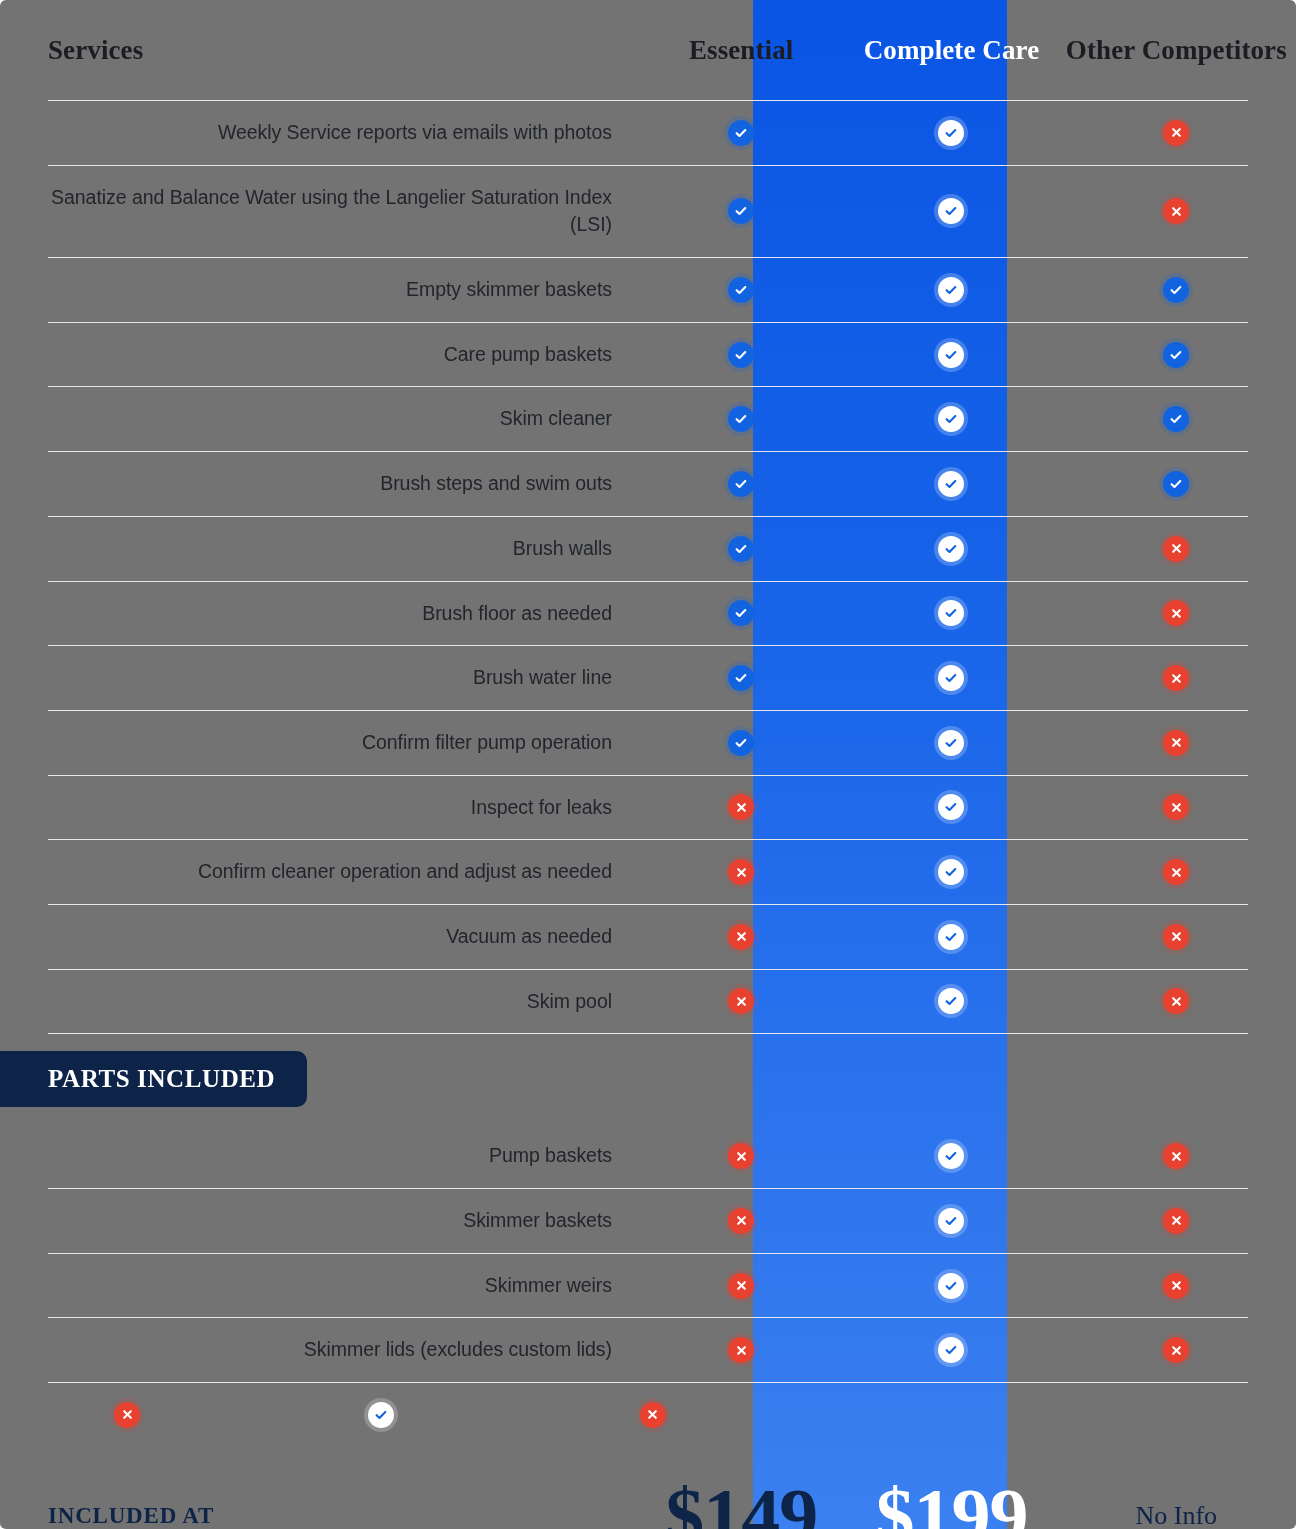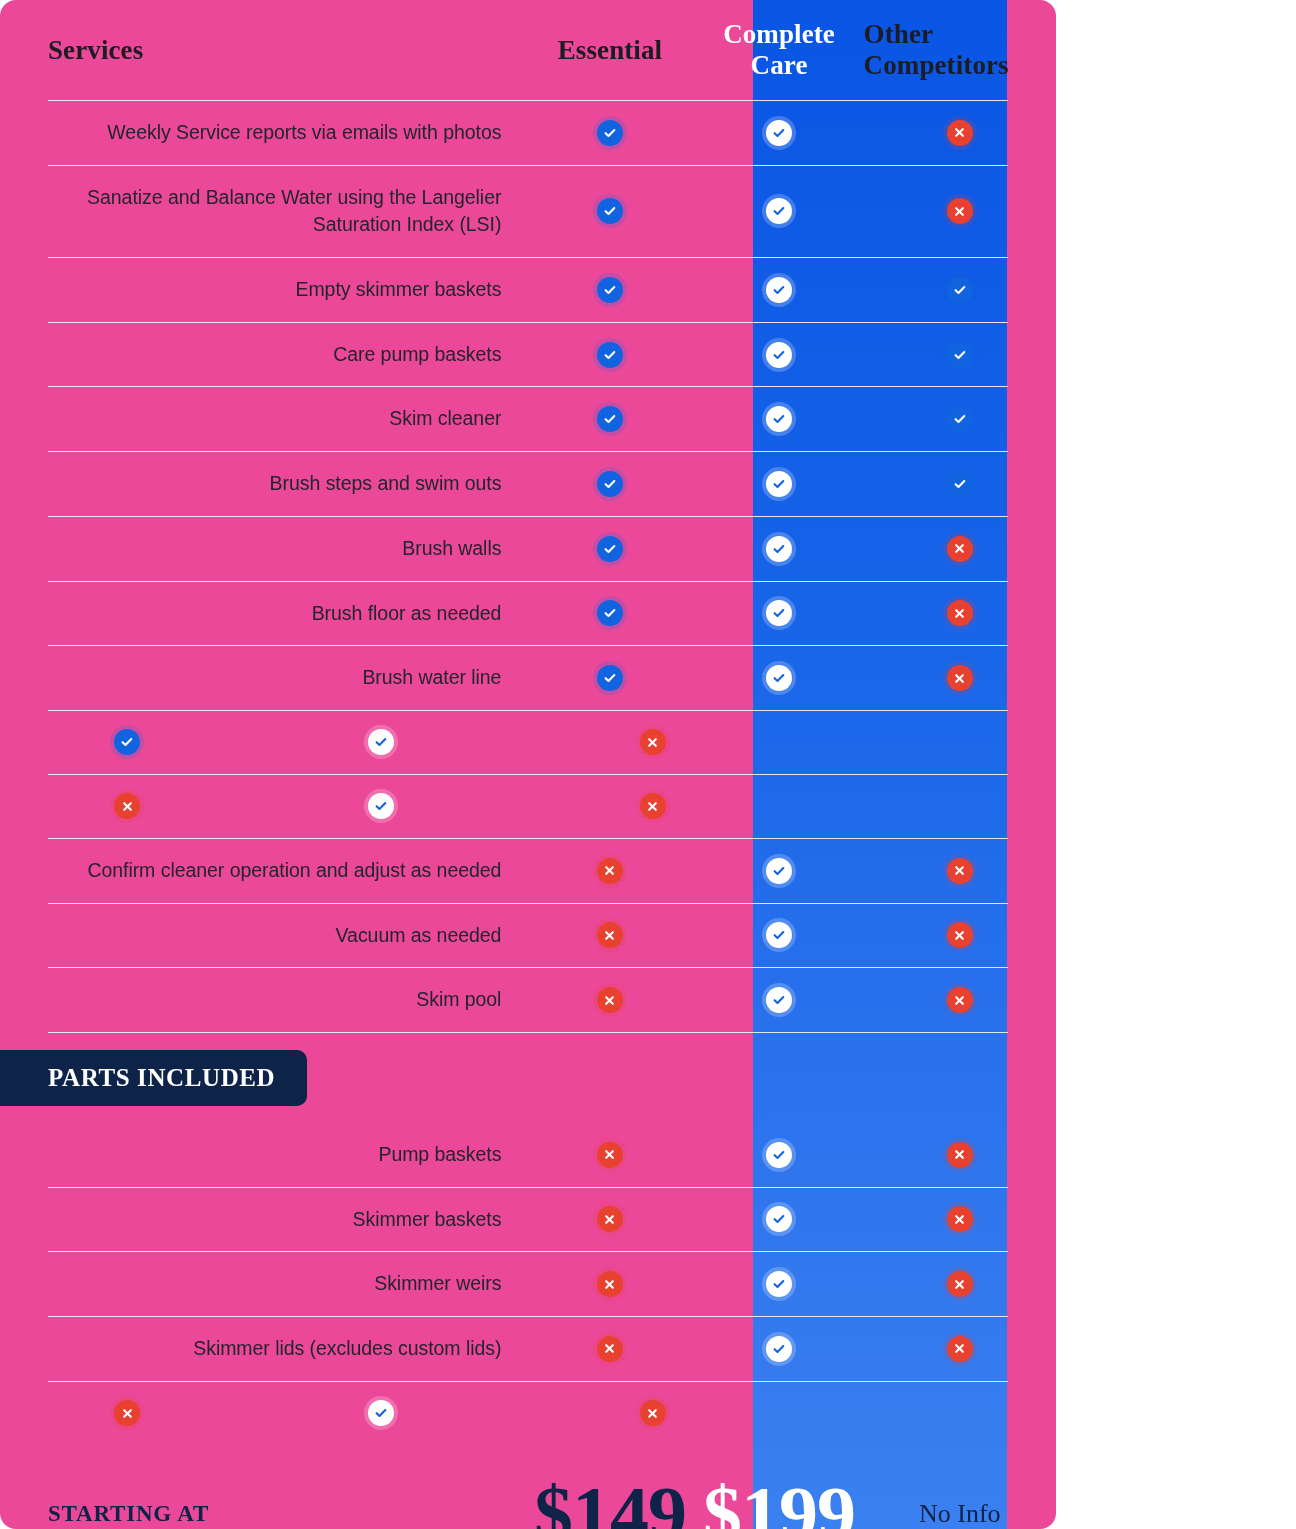--- a/index.html
+++ b/index.html
@@ -9,24 +9,24 @@
   }
   body {
     width: 1296px;
     height: 1529px;
     font-family: "Liberation Sans", sans-serif;
     -webkit-font-smoothing: antialiased;
   }
 
   .card {
     position: relative;
-    width: 1056px;
+    width: 1296px;
     height: 1529px;
-    background: #ec4899;
-    border-radius: 16px;
+    background: #737373;
+    border-radius: 6px;
     overflow: hidden;
     box-sizing: border-box;
   }
 
   
   .highlight-band {
     position: absolute;
     left: 753px;
     top: 0;
     width: 254px;
@@ -440,44 +440,46 @@
           <div class="cell-col last">
             <span class="icon icon-cross">
               <svg width="13" height="13" viewBox="0 0 13 13" aria-hidden="true">
                 <path d="M3.2 3.2 L9.8 9.8 M9.8 3.2 L3.2 9.8" fill="none" stroke="#ffffff" stroke-width="2.1" stroke-linecap="round"></path>
               </svg>
             </span>
           </div>
         </div>
         <div class="sep"></div>
         <div class="row body-row">
-          <div class="cell-col">
-            <span class="icon icon-check">
-              <svg width="14" height="14" viewBox="0 0 14 14" aria-hidden="true">
-                <path d="M2.6 7.2 L5.5 10 L11.3 4.1" fill="none" stroke="#ffffff" stroke-width="2.1" stroke-linecap="round" stroke-linejoin="round"></path>
-              </svg>
-            </span>
-          </div>
-          <div class="cell-col">
-            <span class="icon icon-check-inv">
-              <svg width="14" height="14" viewBox="0 0 14 14" aria-hidden="true">
-                <path d="M2.6 7.2 L5.5 10 L11.3 4.1" fill="none" stroke="#1263e0" stroke-width="2.1" stroke-linecap="round" stroke-linejoin="round"></path>
-              </svg>
-            </span>
-          </div>
-          <div class="cell-col last">
-            <span class="icon icon-cross">
-              <svg width="13" height="13" viewBox="0 0 13 13" aria-hidden="true">
-                <path d="M3.2 3.2 L9.8 9.8 M9.8 3.2 L3.2 9.8" fill="none" stroke="#ffffff" stroke-width="2.1" stroke-linecap="round"></path>
-              </svg>
-            </span>
-          </div>
-        </div>
-        <div class="sep"></div>
-        <div class="row body-row">
+          <div class="cell-service"><span class="service-text">Confirm filter pump operation</span></div>
+          <div class="cell-col">
+            <span class="icon icon-check">
+              <svg width="14" height="14" viewBox="0 0 14 14" aria-hidden="true">
+                <path d="M2.6 7.2 L5.5 10 L11.3 4.1" fill="none" stroke="#ffffff" stroke-width="2.1" stroke-linecap="round" stroke-linejoin="round"></path>
+              </svg>
+            </span>
+          </div>
+          <div class="cell-col">
+            <span class="icon icon-check-inv">
+              <svg width="14" height="14" viewBox="0 0 14 14" aria-hidden="true">
+                <path d="M2.6 7.2 L5.5 10 L11.3 4.1" fill="none" stroke="#1263e0" stroke-width="2.1" stroke-linecap="round" stroke-linejoin="round"></path>
+              </svg>
+            </span>
+          </div>
+          <div class="cell-col last">
+            <span class="icon icon-cross">
+              <svg width="13" height="13" viewBox="0 0 13 13" aria-hidden="true">
+                <path d="M3.2 3.2 L9.8 9.8 M9.8 3.2 L3.2 9.8" fill="none" stroke="#ffffff" stroke-width="2.1" stroke-linecap="round"></path>
+              </svg>
+            </span>
+          </div>
+        </div>
+        <div class="sep"></div>
+        <div class="row body-row">
+          <div class="cell-service"><span class="service-text">Inspect for leaks</span></div>
           <div class="cell-col">
             <span class="icon icon-cross">
               <svg width="13" height="13" viewBox="0 0 13 13" aria-hidden="true">
                 <path d="M3.2 3.2 L9.8 9.8 M9.8 3.2 L3.2 9.8" fill="none" stroke="#ffffff" stroke-width="2.1" stroke-linecap="round"></path>
               </svg>
             </span>
           </div>
           <div class="cell-col">
             <span class="icon icon-check-inv">
               <svg width="14" height="14" viewBox="0 0 14 14" aria-hidden="true">
@@ -694,21 +696,21 @@
               <svg width="13" height="13" viewBox="0 0 13 13" aria-hidden="true">
                 <path d="M3.2 3.2 L9.8 9.8 M9.8 3.2 L3.2 9.8" fill="none" stroke="#ffffff" stroke-width="2.1" stroke-linecap="round"></path>
               </svg>
             </span>
           </div>
         </div>
       </div>
 
     <div class="row footer-row">
       <div class="cell-service">
-        <span class="starting-at">STARTING AT</span>
+        <span class="starting-at">INCLUDED AT</span>
       </div>
       <div class="cell-col">
         <span class="price">$149</span>
       </div>
       <div class="cell-col">
         <span class="price on-blue">$199</span>
       </div>
       <div class="cell-col last">
         <span class="no-info">No Info</span>
       </div>

